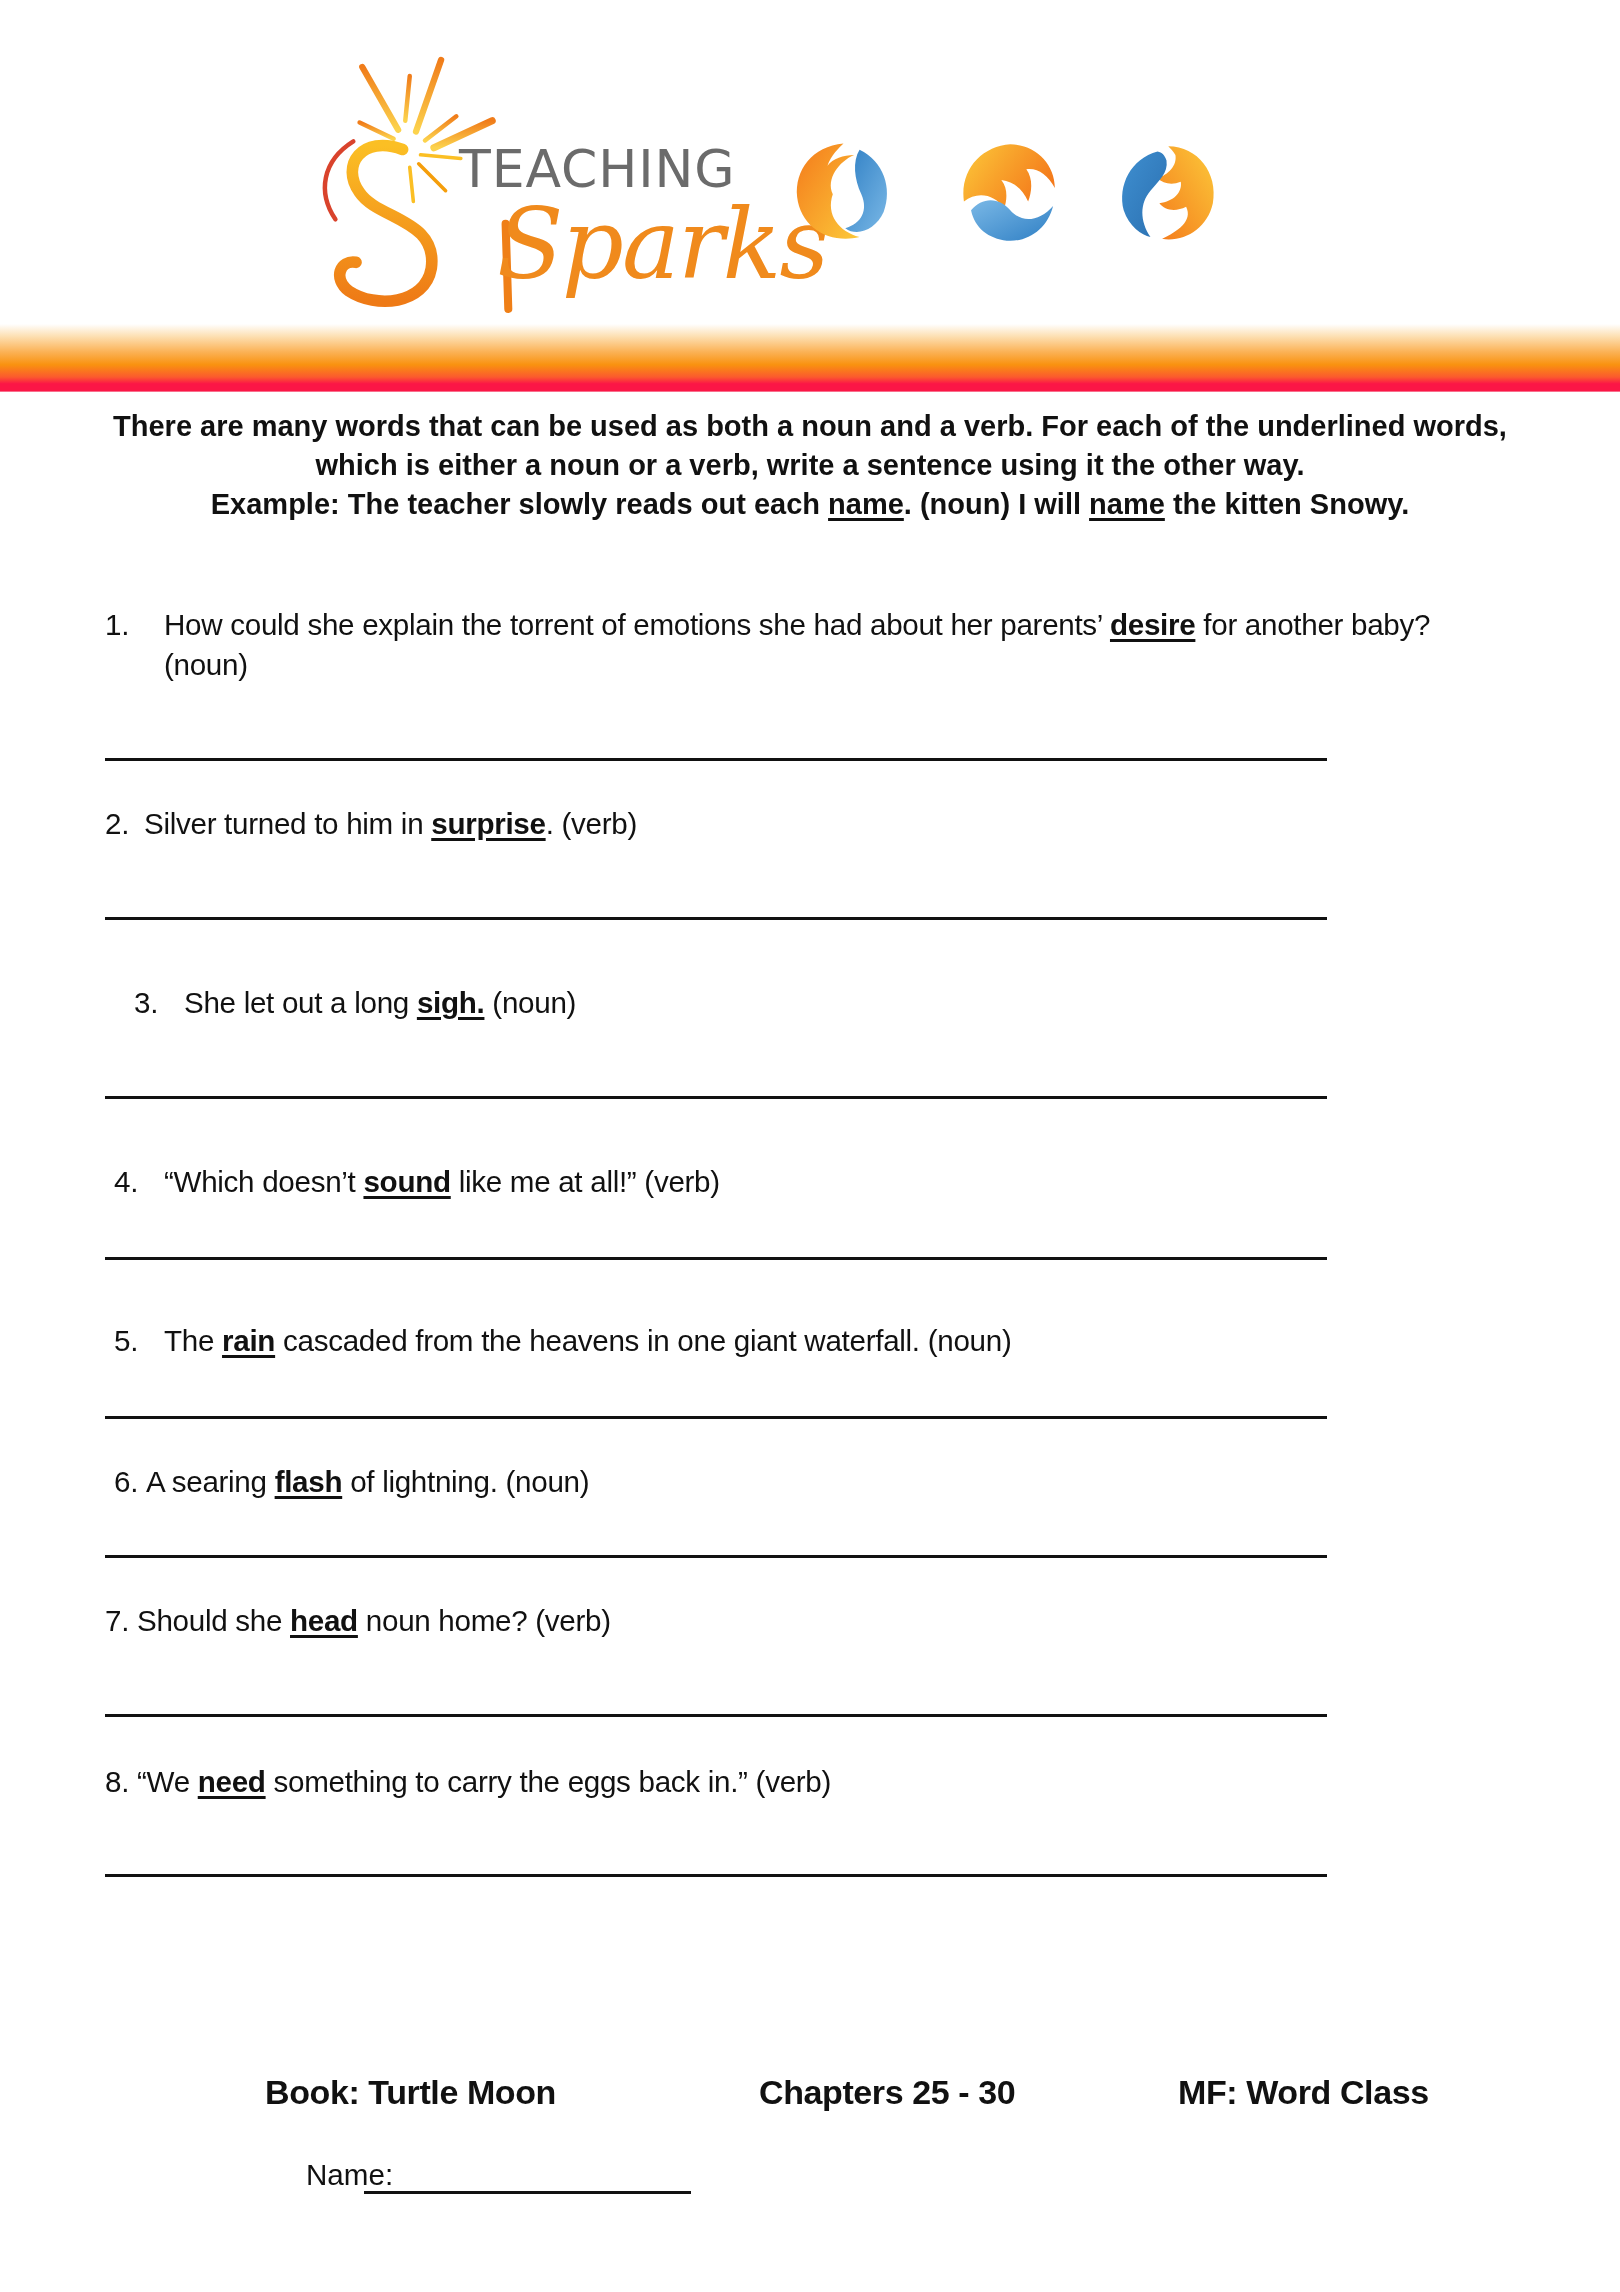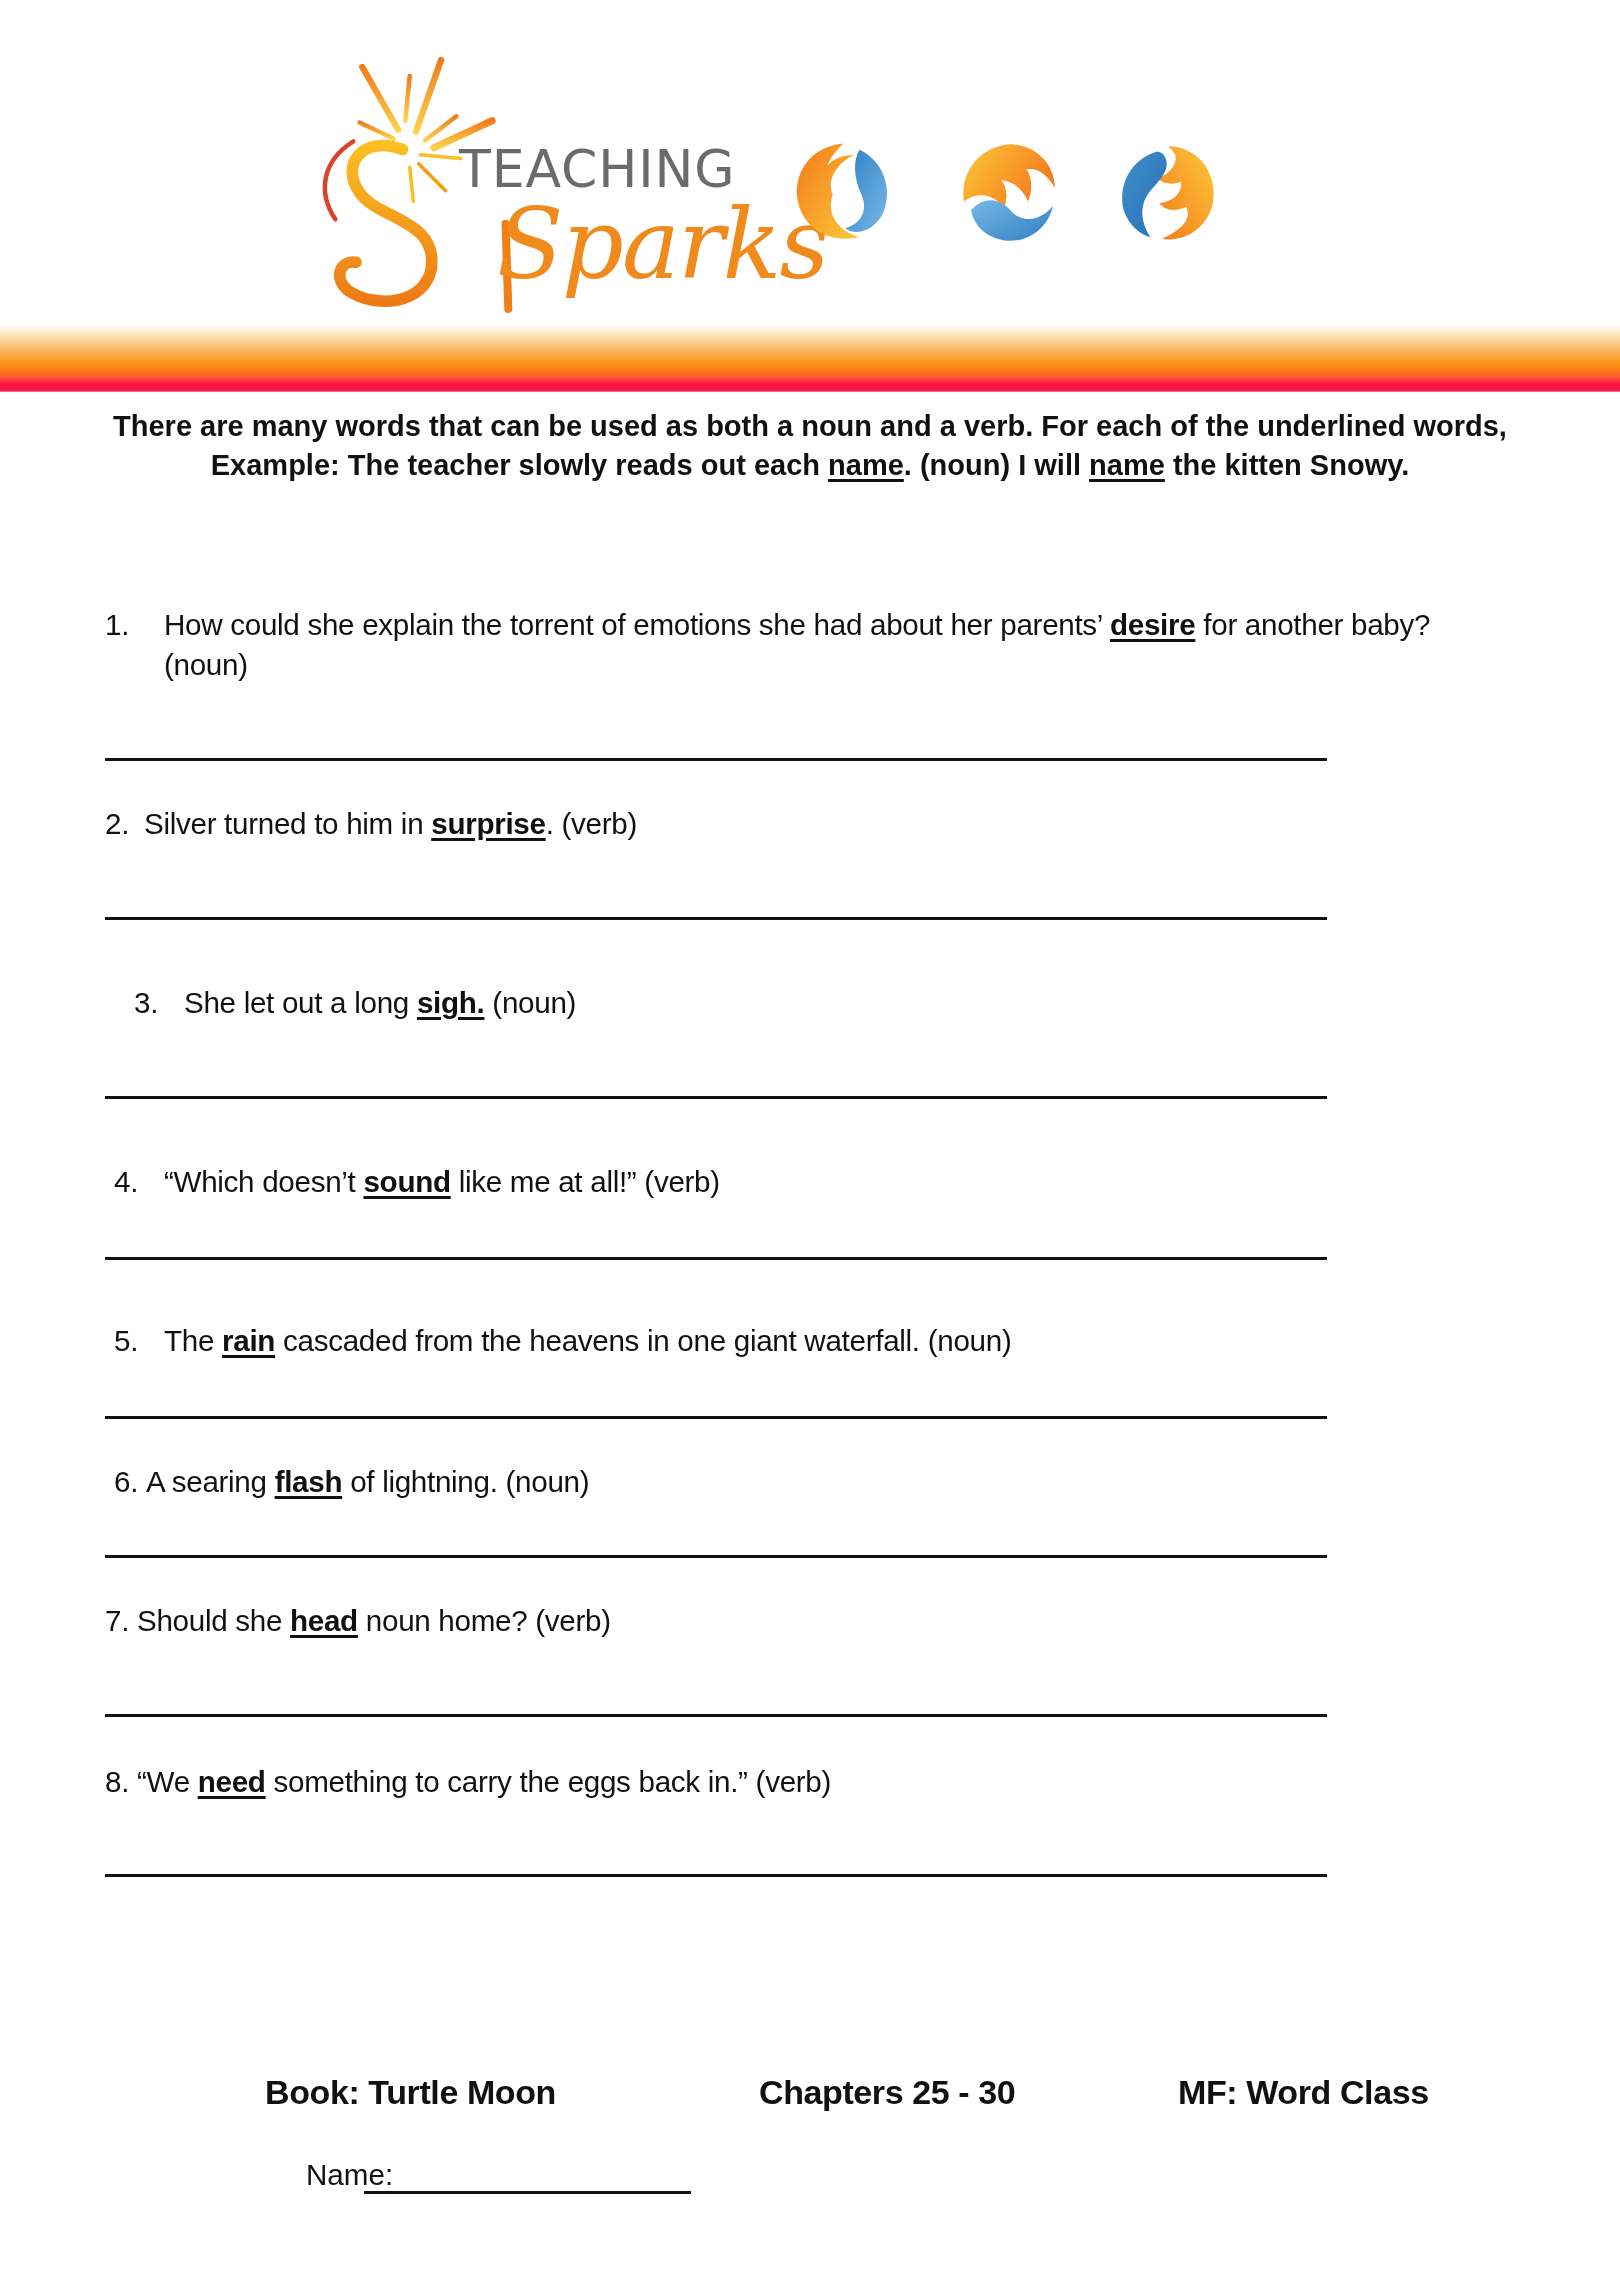--- a/index.html
+++ b/index.html
@@ -142,20 +142,21 @@
       </linearGradient>
   </defs>
   <path d="M62 8 C95 8 118 38 112 72 C106 100 80 116 55 112 C72 104 90 92 82 76 C70 82 58 80 52 72 C68 70 78 60 76 48 C66 52 56 50 50 44 C62 40 72 30 70 18 C68 14 64 10 62 8Z" fill="url(#og3)"></path>
   <path d="M50 14 C20 22 5 52 12 80 C18 98 32 108 42 110 C30 92 30 72 42 58 C52 46 62 38 60 24 C58 18 55 15 50 14Z" fill="url(#bg3)"></path>
 </svg>
 
 <div class="abs" id="band"></div>
 
 <div class="abs" id="instructions">
   <span class="ln">There are many words that can be used as both a noun and a verb. For each of the underlined words,</span>
+  <span class="ln">which is either a noun or a verb, write a sentence using it the other way.</span>
   <span class="ln"><span>Example: The teacher slowly reads out each </span><u>name</u><span>. (noun)  I will </span><u>name</u><span> the kitten Snowy.</span></span>
 </div>
 
 <div class="abs q" style="left:105px; top:605px; width:1397px;">
   <span class="num" style="width:59px;">1.</span><span>How could she explain the torrent of emotions she had about her parents’ </span><b><u>desire</u></b><span> for another baby?</span>
 </div>
 <div class="abs q" style="left:164px; top:645px;">(noun)</div>
 <div class="abs answer-line" style="top:758px;"></div>
 
 <div class="abs q" style="left:105px; top:804px;">

